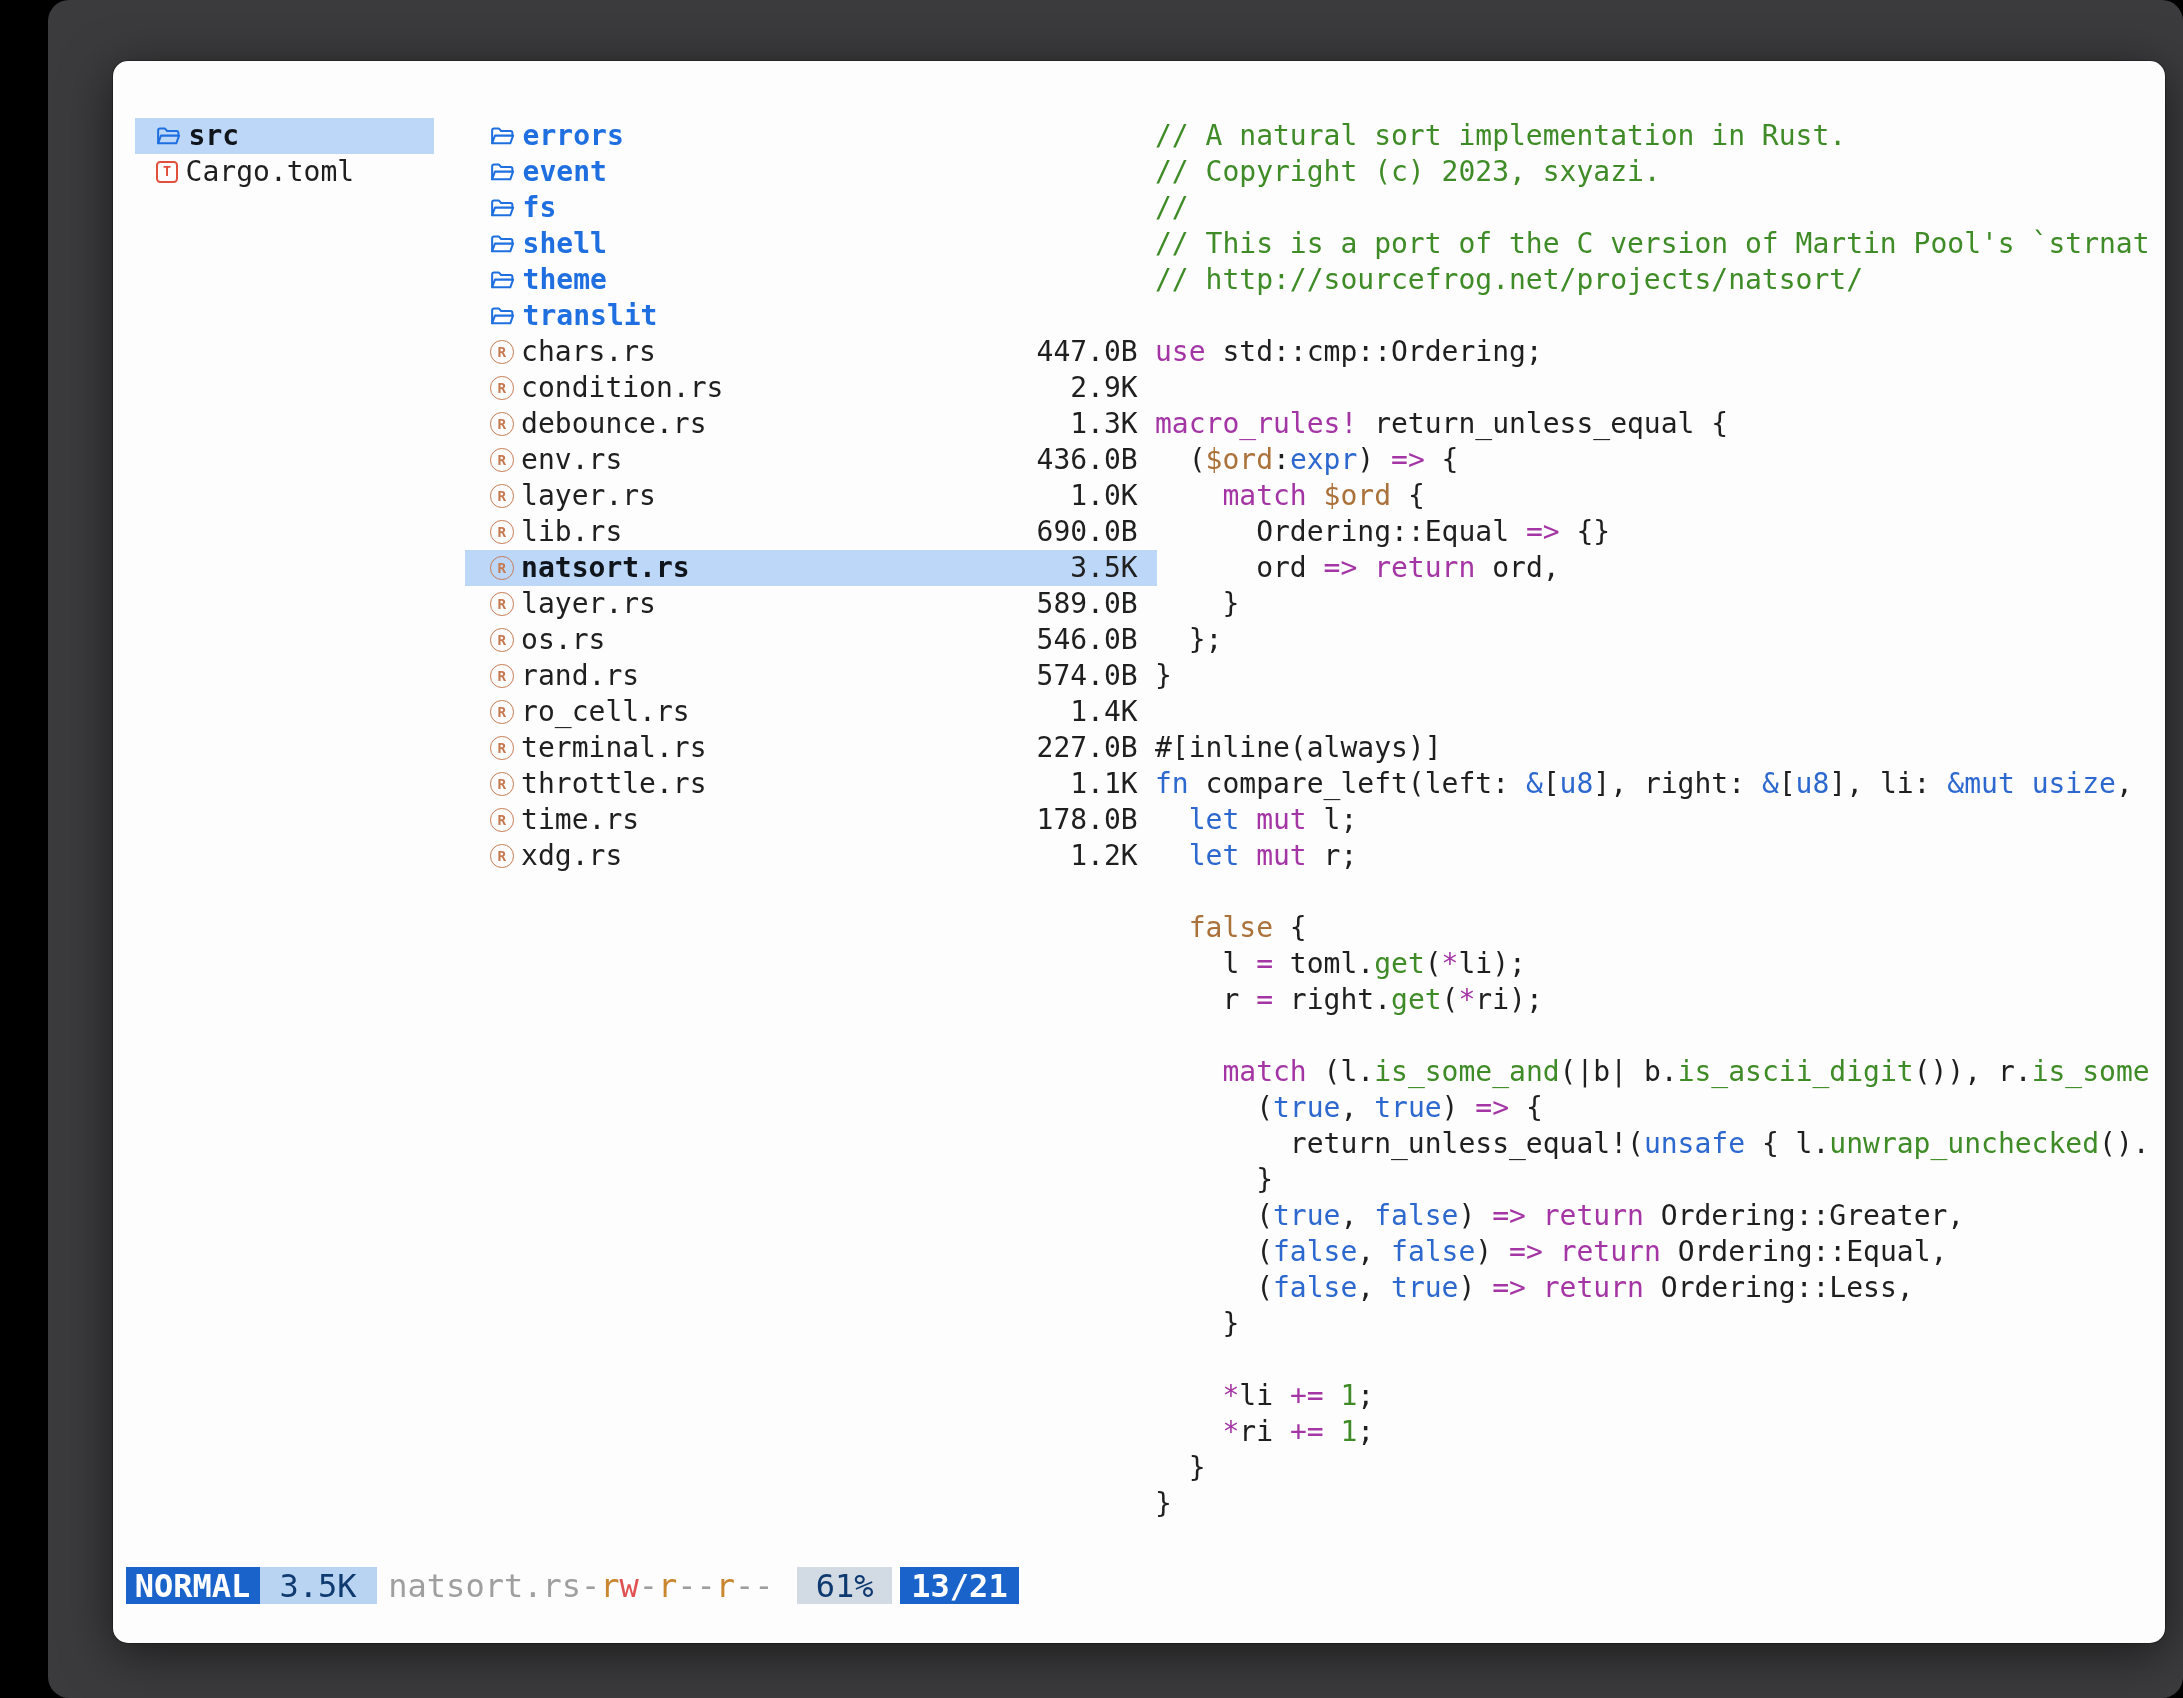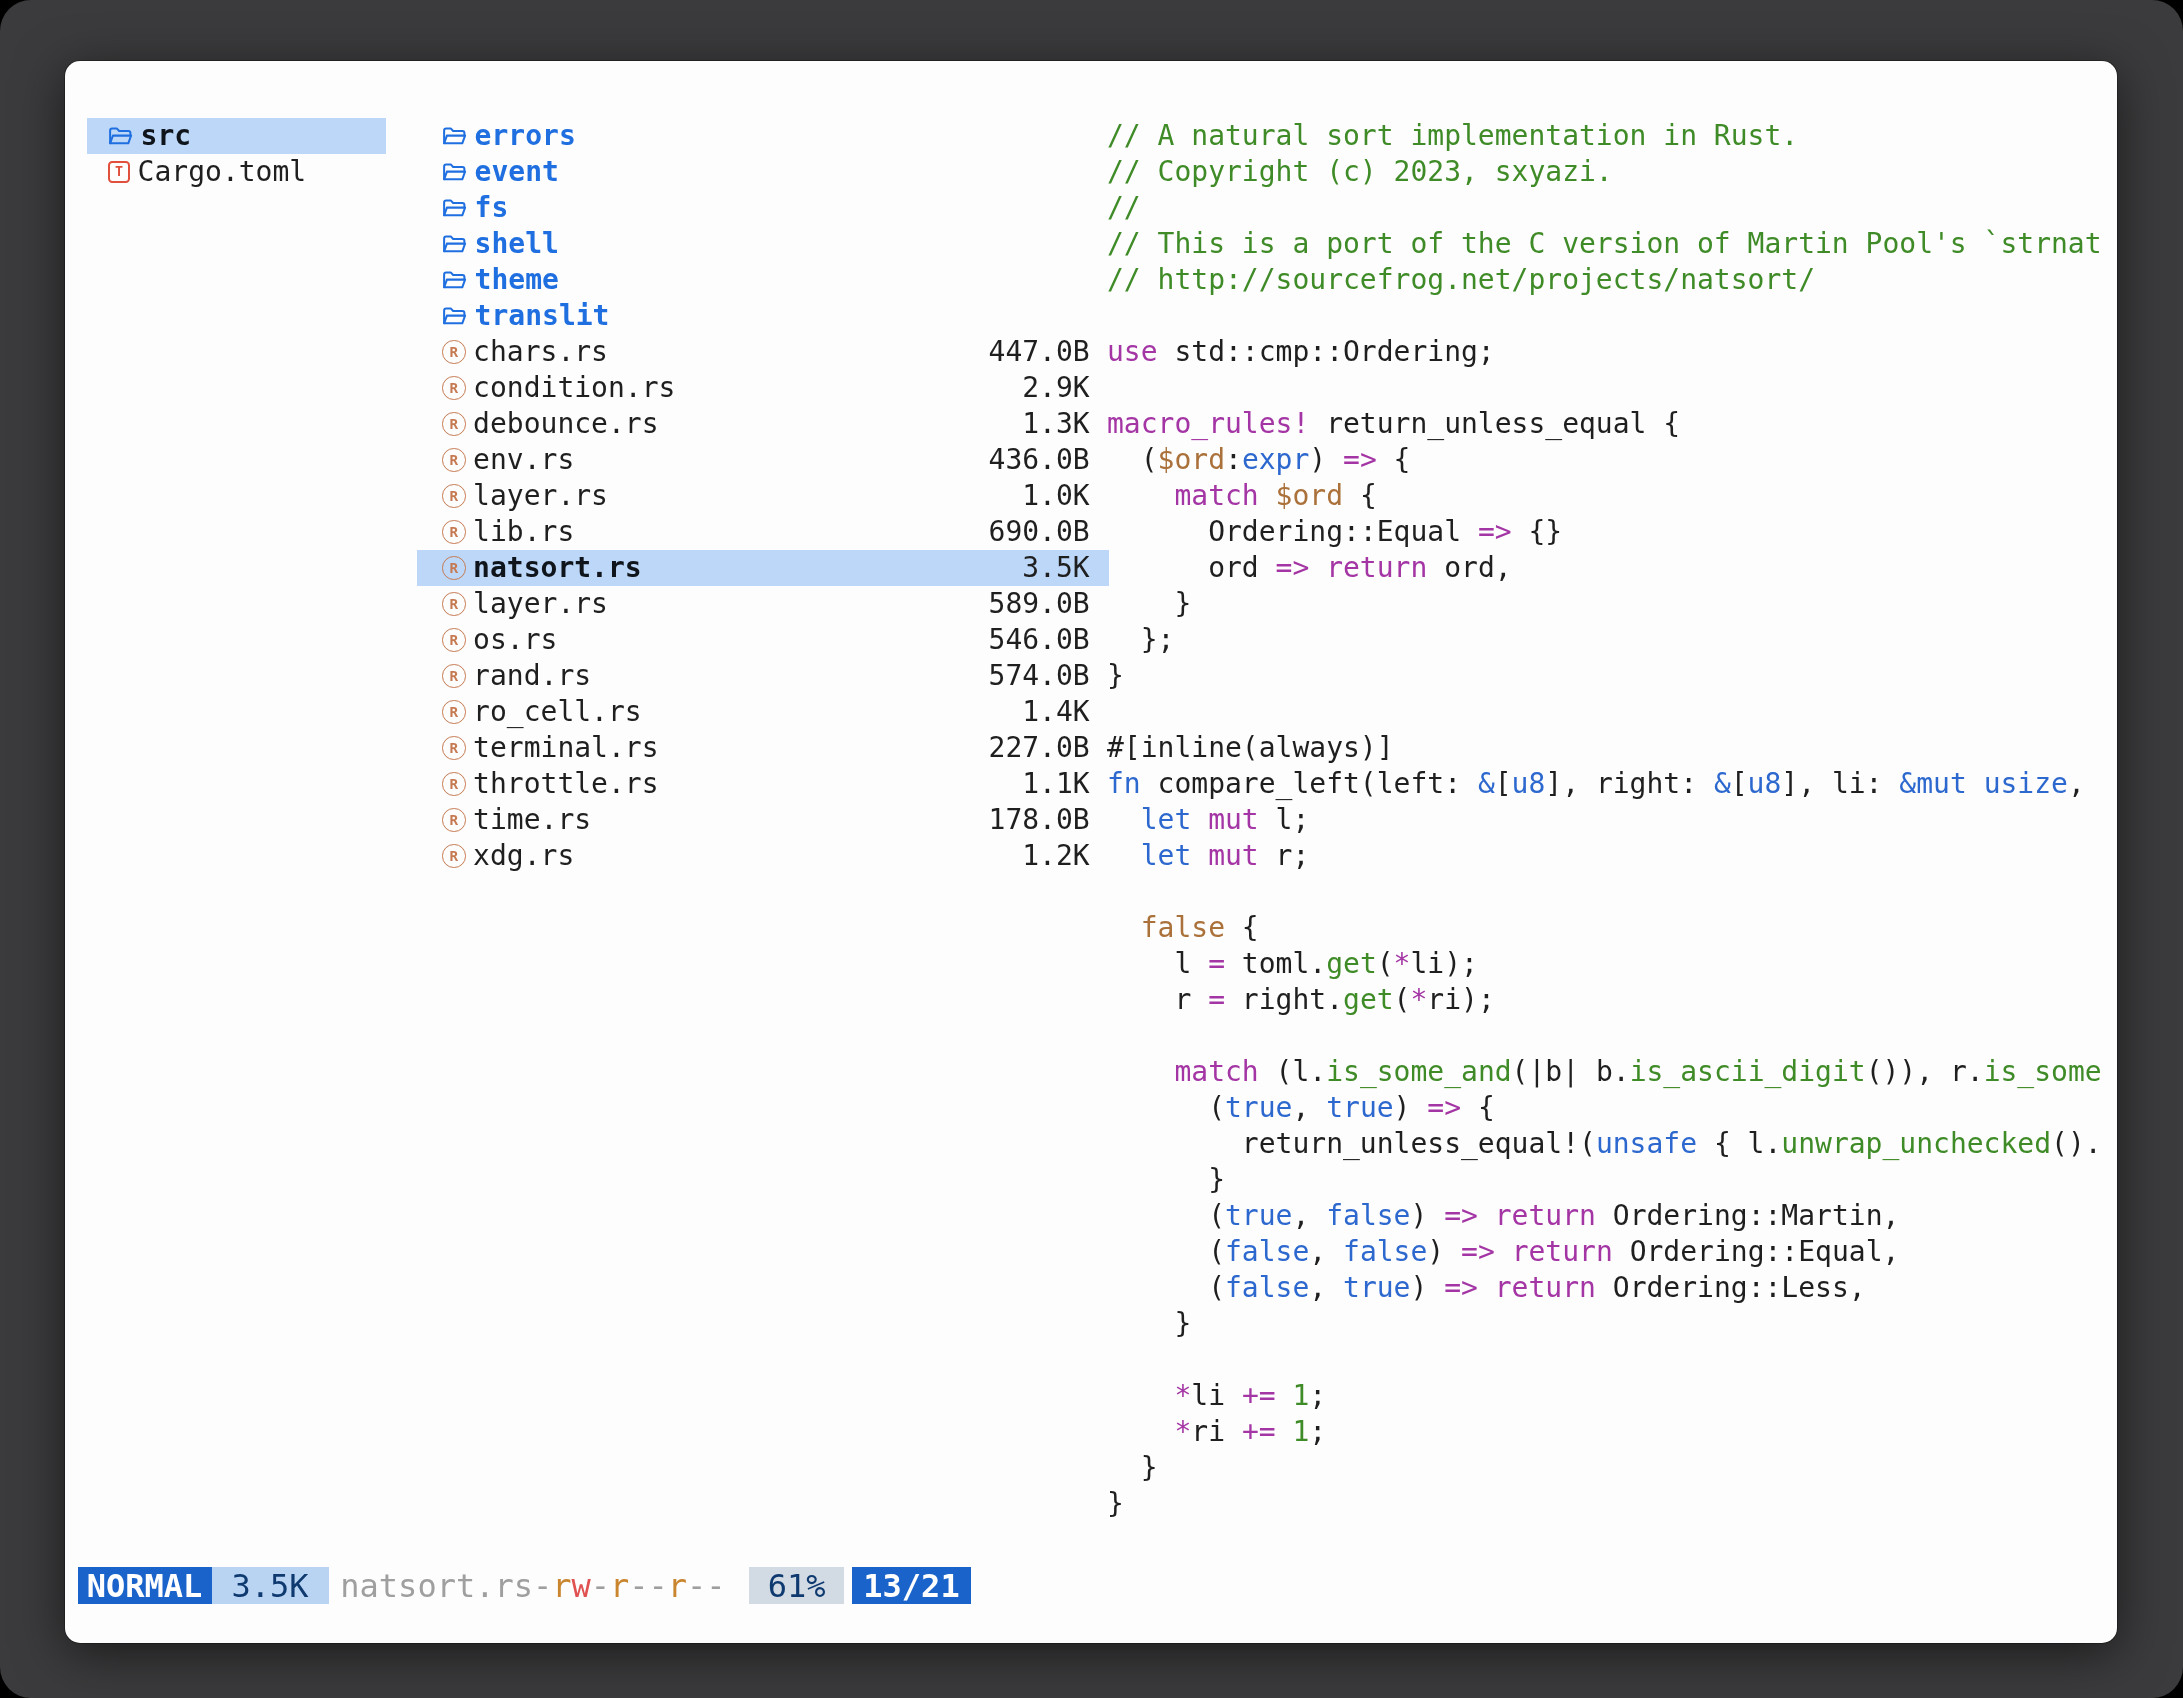--- a/index.html
+++ b/index.html
@@ -1,19 +1,19 @@
 <!DOCTYPE html>
 <html style="--backdrop: #3b3b3d; --window-bg: #fdfdfd; --text: #1f1f1f; --highlight-bg: #bcd7f8; --folder: #1f6fe0; --rust-icon: #c67a52; --toml-icon: #e0503c; --filename-dim: #9f9f9f; --status-blue: #1a63ca; --chip-light-bg: #b9d4f3; --chip-gray-bg: #d2dae4; --chip-dark-text: #0f3a70; --perm-dash: #9e9e9e; --perm-r: #c9862f; --perm-w: #e05252; --syn-text: #1f1f1f; --syn-comment: #3f8b27; --syn-keyword: #a435a4; --syn-blue: #2d68cf; --syn-green: #3f8b27; --syn-brown: #ab713a;font-size:13.4px"><head>
 <meta charset="utf-8">
 <style>
   * { margin:0; padding:0; box-sizing:border-box; }
   html, body { width:2183px; height:1698px; overflow:hidden; }
   body { background:#000; font-family:"DejaVu Sans Mono", monospace; }
 
-  .backdrop { position:absolute; inset:0; background:var(--backdrop, #3b3b3d); border-radius:31px; }
+  .backdrop { position:absolute; inset:0; background:var(--backdrop, #3b3b3d); border-radius:21px;margin-left:48px; }
 
   .window {
     position:absolute; left:65px; top:61px; width:2052px; height:1582px;
     background:var(--window-bg, #fdfdfd); border-radius:15px;
     box-shadow:0 10px 50px rgba(0,0,0,0.55), 0 0 0 0.8px rgba(0,0,0,0.35);
     overflow:hidden;
   }
 
   .pane { position:absolute; top:57px; font-size:28px; line-height:36px; color:var(--text, #1f1f1f); }
   .pane-parent  { left:22px;  width:299px; }
@@ -247,21 +247,21 @@
         <div class="code-line"><span class="c-text">  </span><span class="c-blue">let</span><span class="c-text"> </span><span class="c-magenta">mut</span><span class="c-text"> r;</span></div>
         <div class="code-line"> </div>
         <div class="code-line"><span class="c-text">  </span><span class="c-brown">false</span><span class="c-text"> {</span></div>
         <div class="code-line"><span class="c-text">    l </span><span class="c-magenta">=</span><span class="c-text"> toml.</span><span class="c-green">get</span><span class="c-text">(</span><span class="c-magenta">*</span><span class="c-text">li);</span></div>
         <div class="code-line"><span class="c-text">    r </span><span class="c-magenta">=</span><span class="c-text"> right.</span><span class="c-green">get</span><span class="c-text">(</span><span class="c-magenta">*</span><span class="c-text">ri);</span></div>
         <div class="code-line"> </div>
         <div class="code-line"><span class="c-text">    </span><span class="c-magenta">match</span><span class="c-text"> (l.</span><span class="c-green">is_some_and</span><span class="c-text">(|b| b.</span><span class="c-green">is_ascii_digit</span><span class="c-text">()), r.</span><span class="c-green">is_some</span></div>
         <div class="code-line"><span class="c-text">      (</span><span class="c-blue">true</span><span class="c-text">, </span><span class="c-blue">true</span><span class="c-text">) </span><span class="c-magenta">=&gt;</span><span class="c-text"> {</span></div>
         <div class="code-line"><span class="c-text">        return_unless_equal!(</span><span class="c-blue">unsafe</span><span class="c-text"> { l.</span><span class="c-green">unwrap_unchecked</span><span class="c-text">().</span></div>
         <div class="code-line"><span class="c-text">      }</span></div>
-        <div class="code-line"><span class="c-text">      (</span><span class="c-blue">true</span><span class="c-text">, </span><span class="c-blue">false</span><span class="c-text">) </span><span class="c-magenta">=&gt;</span><span class="c-text"> </span><span class="c-magenta">return</span><span class="c-text"> Ordering::Martin,</span></div>
+        <div class="code-line"><span class="c-text">      (</span><span class="c-blue">true</span><span class="c-text">, </span><span class="c-blue">false</span><span class="c-text">) </span><span class="c-magenta">=&gt;</span><span class="c-text"> </span><span class="c-magenta">return</span><span class="c-text"> Ordering::Greater,</span></div>
         <div class="code-line"><span class="c-text">      (</span><span class="c-blue">false</span><span class="c-text">, </span><span class="c-blue">false</span><span class="c-text">) </span><span class="c-magenta">=&gt;</span><span class="c-text"> </span><span class="c-magenta">return</span><span class="c-text"> Ordering::Equal,</span></div>
         <div class="code-line"><span class="c-text">      (</span><span class="c-blue">false</span><span class="c-text">, </span><span class="c-blue">true</span><span class="c-text">) </span><span class="c-magenta">=&gt;</span><span class="c-text"> </span><span class="c-magenta">return</span><span class="c-text"> Ordering::Less,</span></div>
         <div class="code-line"><span class="c-text">    }</span></div>
         <div class="code-line"> </div>
         <div class="code-line"><span class="c-text">    </span><span class="c-magenta">*</span><span class="c-text">li </span><span class="c-magenta">+=</span><span class="c-text"> </span><span class="c-green">1</span><span class="c-text">;</span></div>
         <div class="code-line"><span class="c-text">    </span><span class="c-magenta">*</span><span class="c-text">ri </span><span class="c-magenta">+=</span><span class="c-text"> </span><span class="c-green">1</span><span class="c-text">;</span></div>
         <div class="code-line"><span class="c-text">  }</span></div>
         <div class="code-line"><span class="c-text">}</span></div>
       </div>
 

